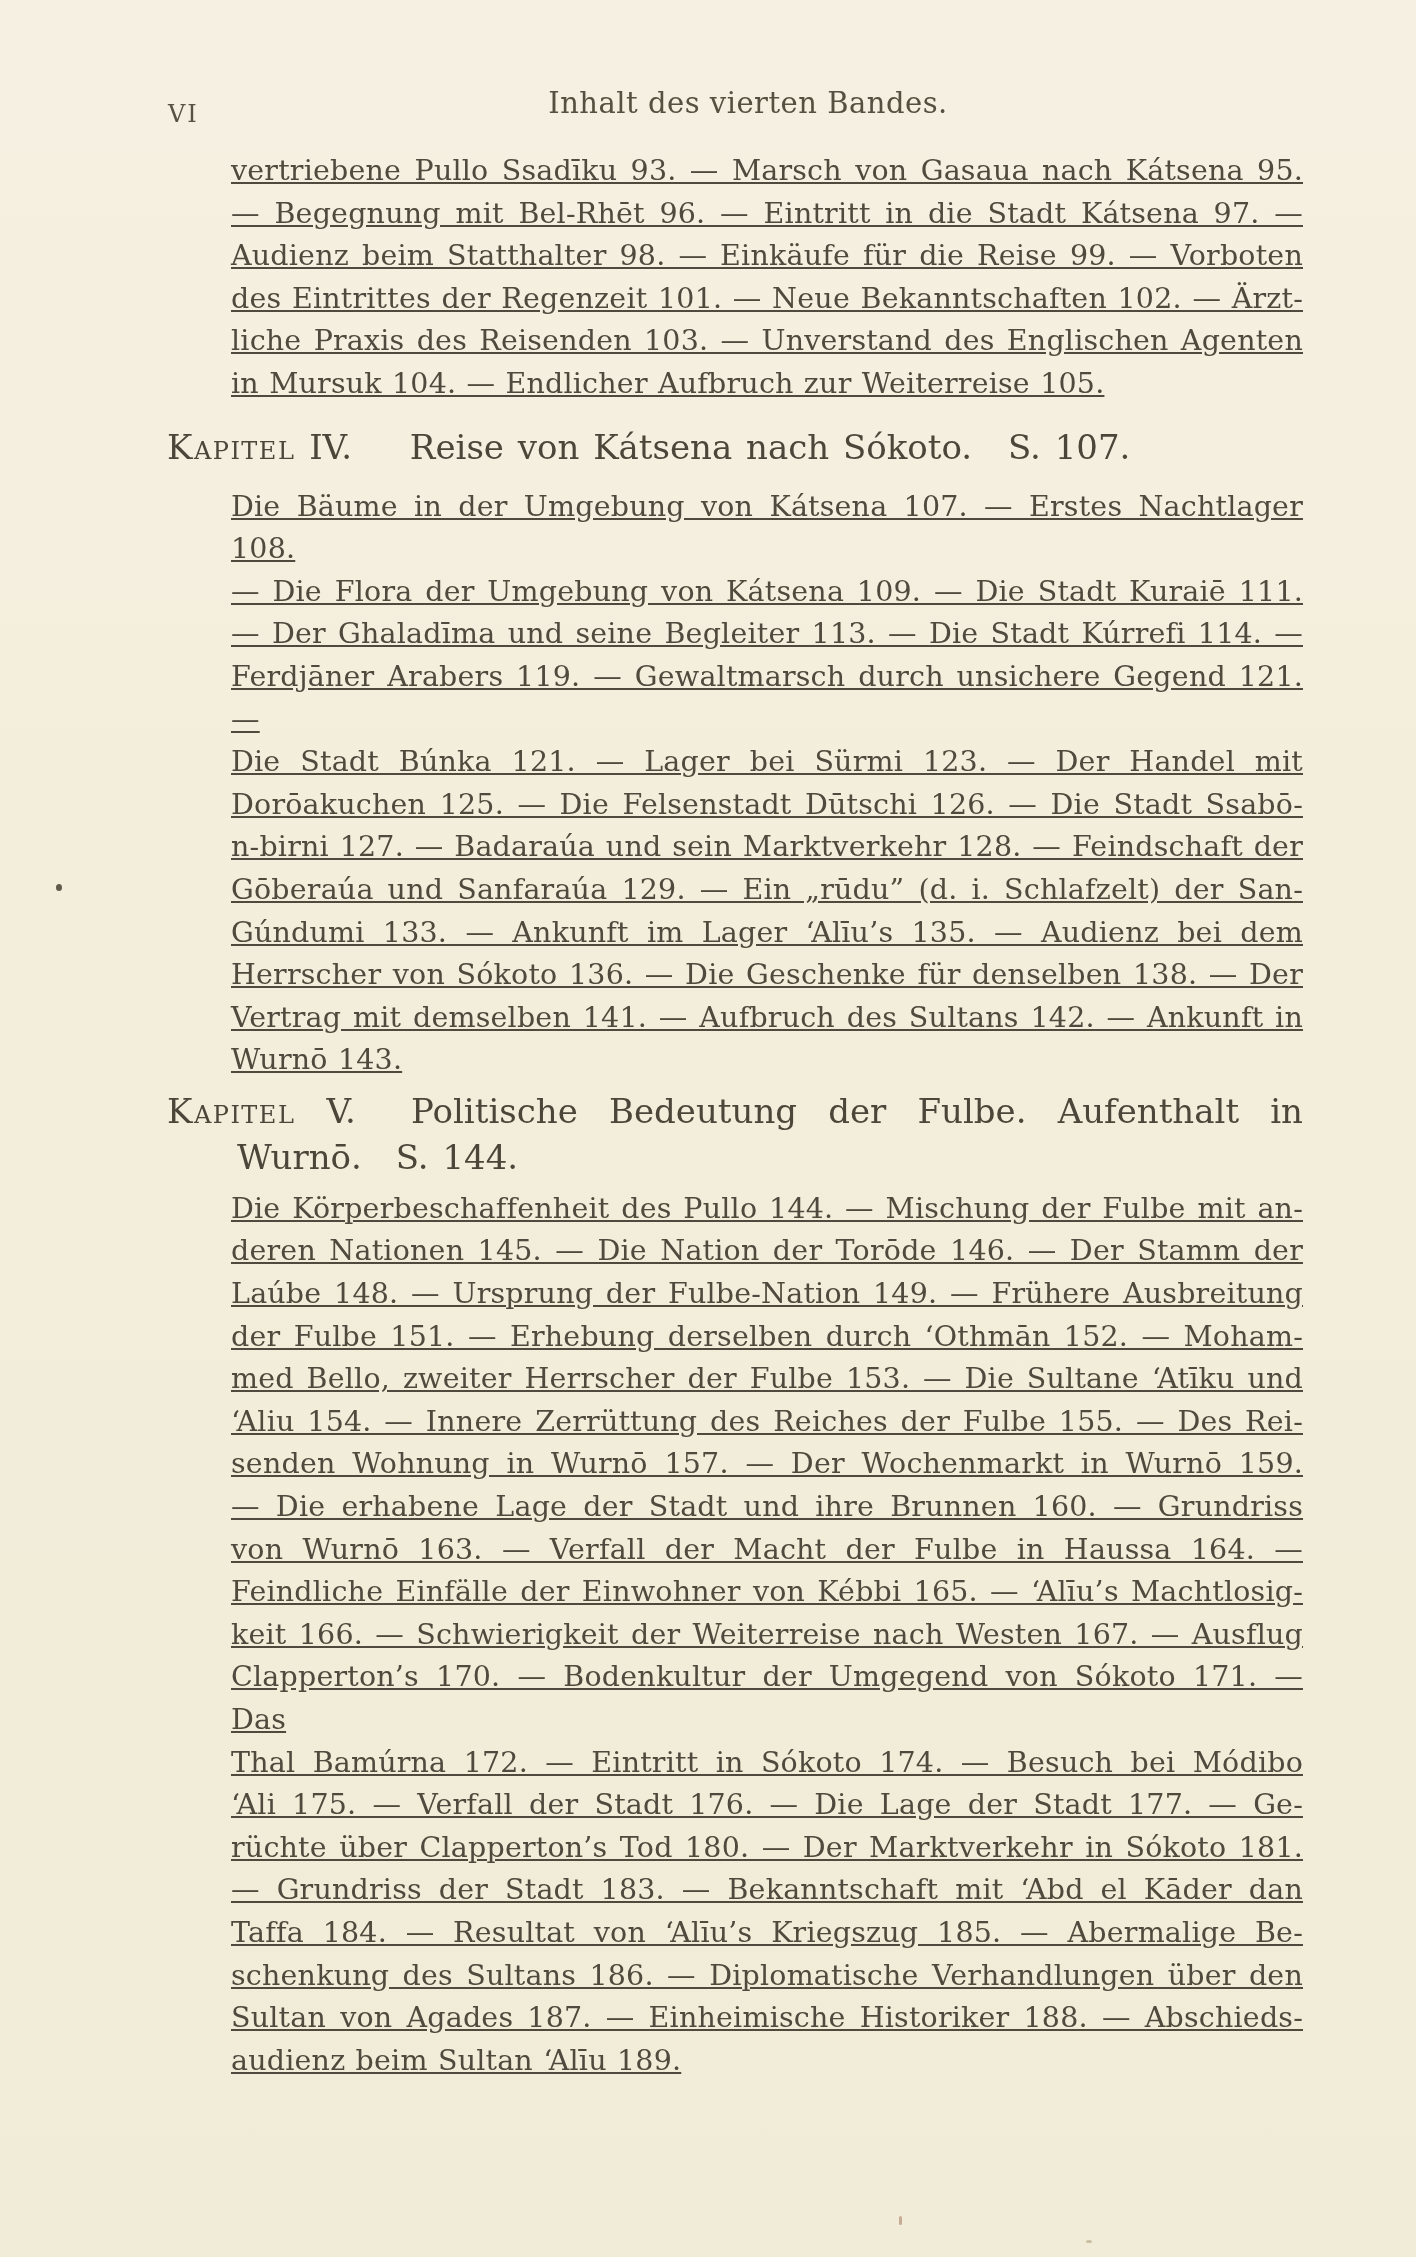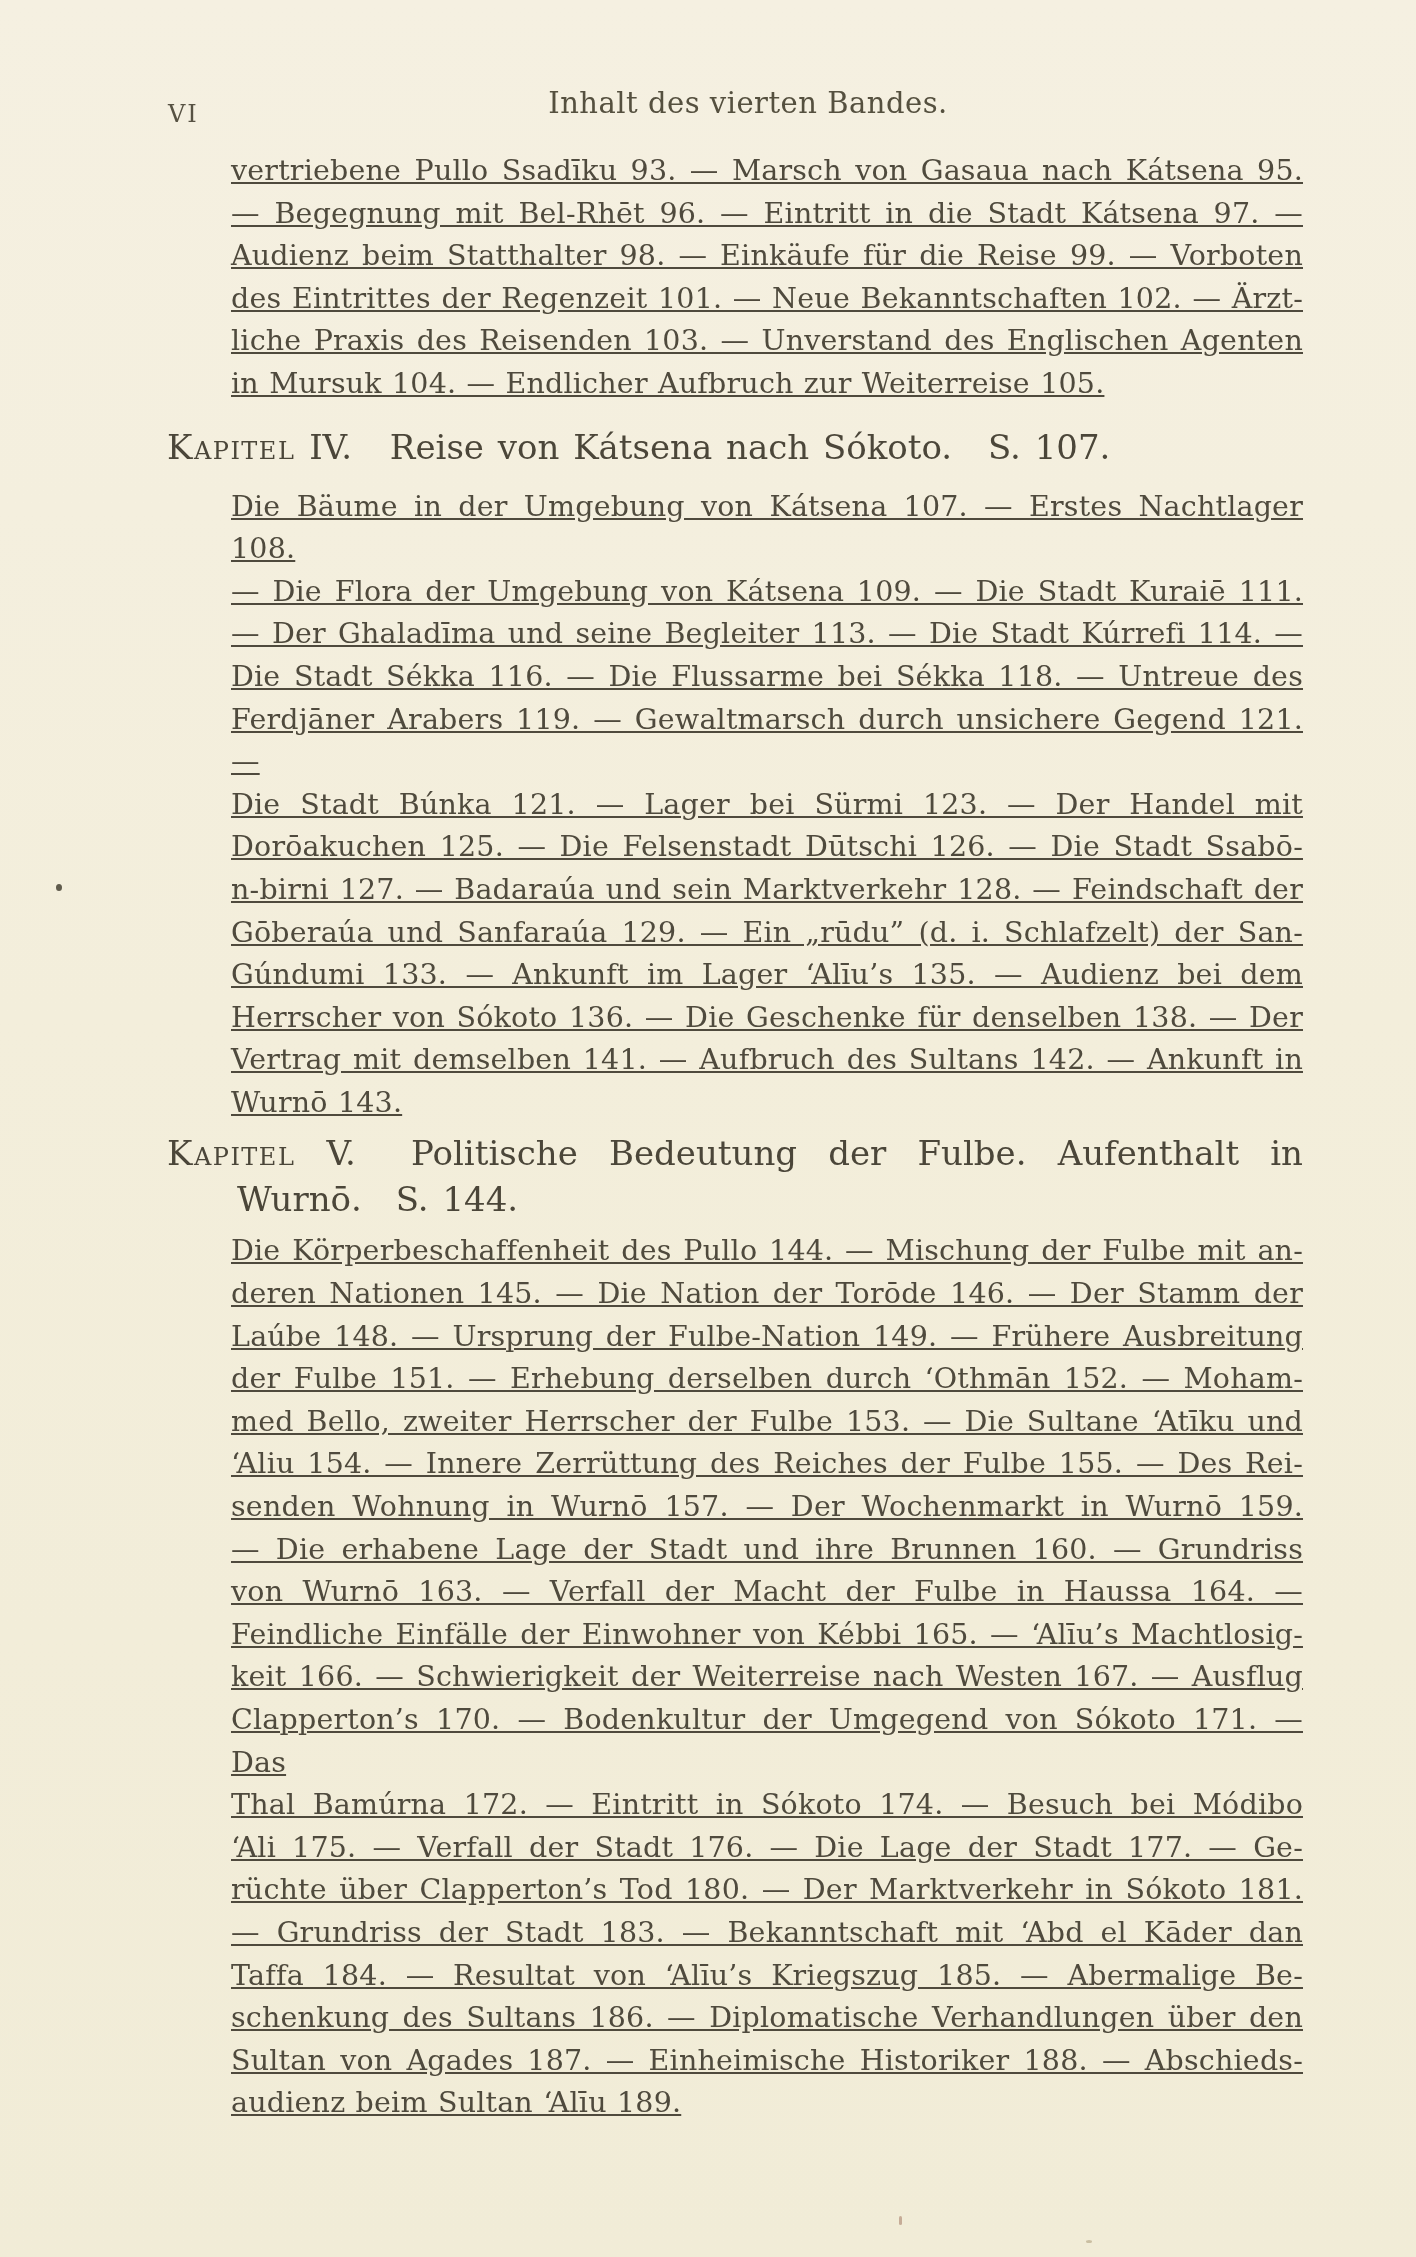--- a/index.html
+++ b/index.html
@@ -24,21 +24,21 @@
   .line{
     text-align:justify;text-align-last:justify;
     letter-spacing:0.2px;word-spacing:1px;white-space:normal;
   }
   .line.pe{text-align-last:left;}
   .chapter{font-size:34px;line-height:46px;color:#4b4639;word-spacing:3px;}
   .chapter-iv{margin:18px 0 16px 0;}
   .chapter-v{margin:6px 0 8px 0;}
   .sc{font-variant:small-caps;letter-spacing:1.5px;}
   .cnum{margin-right:24px;text-align:center;}
-  .ctitle{margin-right:22px;}
+  .ctitle{margin-right:22px;margin-left:20px;}
   .chapter-line1{text-align:justify;text-align-last:justify;}
   .chapter-line2{margin-left:70px;}
   .chapter-line2 .cpage{margin-left:20px;}
   .speck{position:absolute;border-radius:50%;}
   .speck-1{left:56px;top:884px;width:6px;height:7px;background:#4f4a3c;opacity:.9;}
   .speck-2{left:899px;top:2216px;width:3px;height:9px;background:#935f49;opacity:.45;border-radius:2px;}
   .speck-3{left:1086px;top:2240px;width:6px;height:3px;background:#a4926e;opacity:.5;}
 </style>
 </head>
 <body>
@@ -63,21 +63,20 @@
       <span class="sc">Kapitel</span>
       <span class="cnum">IV.</span>
       <span class="ctitle">Reise von Kátsena nach Sókoto.</span>
       <span class="cpage">S. 107.</span>
     </div>
 
     <div class="para">
       <div class="line">Die Bäume in der Umgebung von Kátsena 107. — Erstes Nachtlager 108.</div>
       <div class="line">— Die Flora der Umgebung von Kátsena 109. — Die Stadt Kuraiē 111.</div>
       <div class="line">— Der Ghaladīma und seine Begleiter 113. — Die Stadt Kúrrefi 114. —</div>
-      <div class="line">Die Stadt Sékka 116. — Die Flussarme bei Sékka 118. — Untreue des</div>
       <div class="line">Ferdjāner Arabers 119. — Gewaltmarsch durch unsichere Gegend 121. —</div>
       <div class="line">Die Stadt Búnka 121. — Lager bei Sürmi 123. — Der Handel mit</div>
       <div class="line">Dorōakuchen 125. — Die Felsenstadt Dūtschi 126. — Die Stadt Ssabō-</div>
       <div class="line">n-birni 127. — Badaraúa und sein Marktverkehr 128. — Feindschaft der</div>
       <div class="line">Gōberaúa und Sanfaraúa 129. — Ein „rūdu” (d. i. Schlafzelt) der San-</div>
       <div class="line">Gúndumi 133. — Ankunft im Lager ʻAlīu’s 135. — Audienz bei dem</div>
       <div class="line">Herrscher von Sókoto 136. — Die Geschenke für denselben 138. — Der</div>
       <div class="line">Vertrag mit demselben 141. — Aufbruch des Sultans 142. — Ankunft in</div>
       <div class="line pe">Wurnō 143.</div>
     </div>

